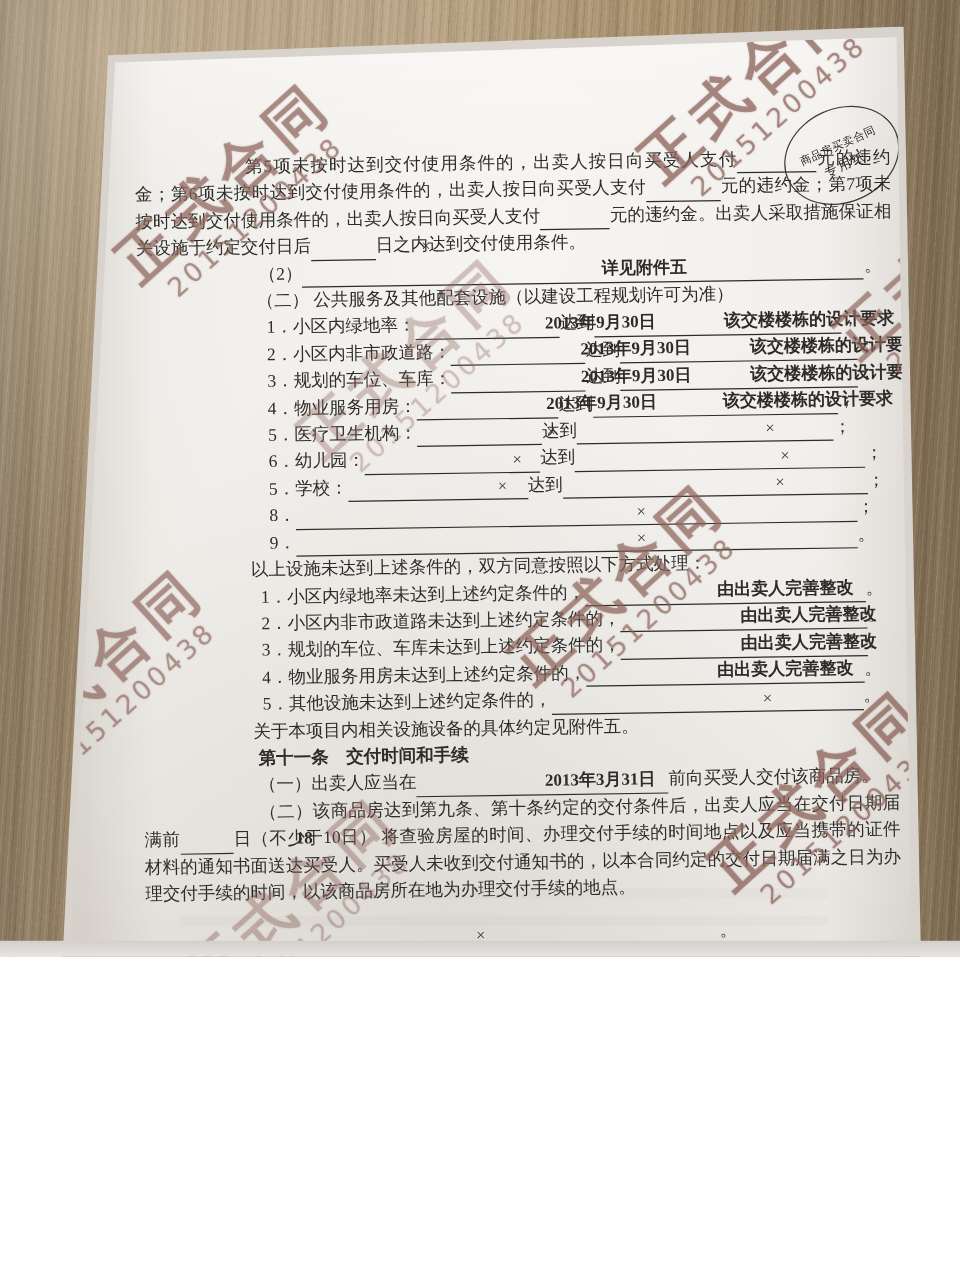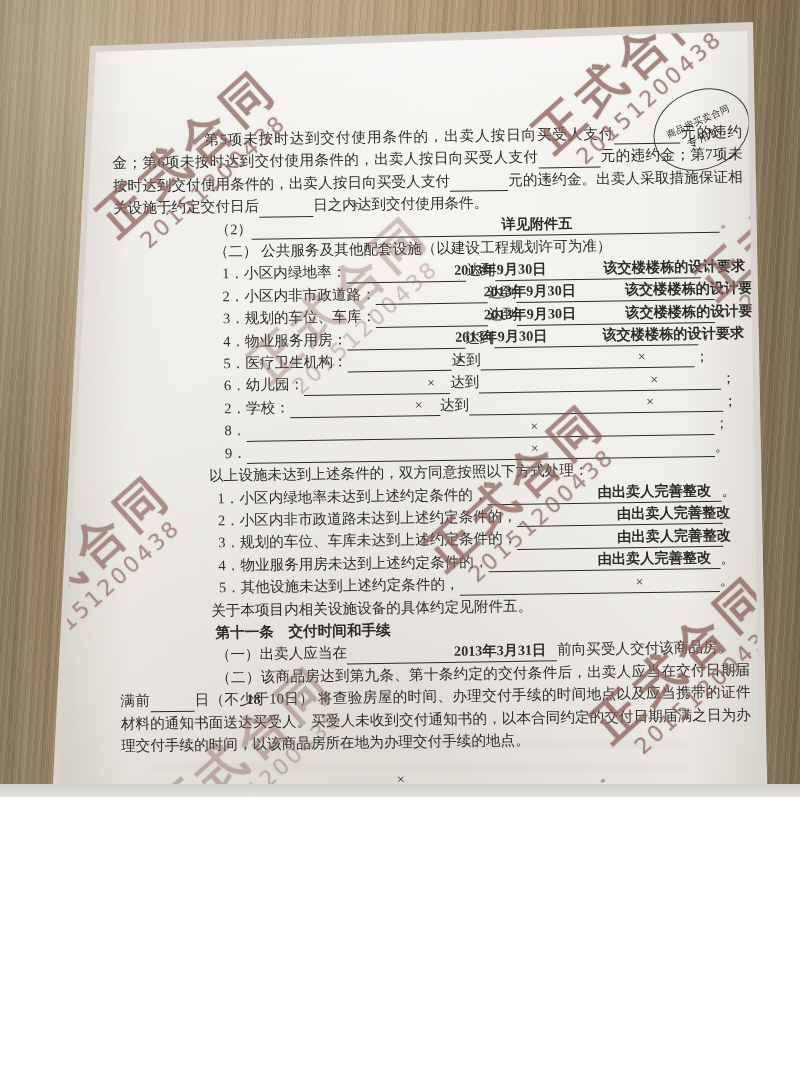--- a/index.html
+++ b/index.html
@@ -67,21 +67,21 @@
     <div class="content" id="doc">
         <p class="line" style="text-indent: 92px;"><span>第5项未按时达到交付使用条件的，出卖人按日向买受人支付</span><span class="blank" style="width: 66px;">×</span><span>元的违约金；第6项未按时达到交付使用条件的，出卖人按日向买受人支付</span><span class="blank" style="width: 62px;">×</span><span>元的违约金；第7项未按时达到交付使用条件的，出卖人按日向买受人支付</span><span class="blank" style="width: 58px;">×</span><span>元的违约金。出卖人采取措施保证相关设施于约定交付日后</span><span class="blank" style="width: 54px;">×</span><span>日之内达到交付使用条件。</span></p>
         <p class="line" style="text-indent: 102px;"><span>（2）</span><span class="blank v-bold" style="width: 468px;">详见附件五</span><span>。</span></p>
         <p class="line" style="text-indent: 100px;"><span>（二） 公共服务及其他配套设施（以建设工程规划许可为准）</span></p>
         <p class="line" style="text-indent: 108px;"><span>1．小区内绿地率：</span><span class="blank v-bold" style="width: 120px;">2013年9月30日</span><span>达到</span><span class="blank v-bold" style="width: 206px;">该交楼楼栋的设计要求</span><span>；</span></p>
         <p class="line" style="text-indent: 108px;"><span>2．小区内非市政道路：</span><span class="blank v-bold" style="width: 112px;">2013年9月30日</span><span>达到</span><span class="blank v-bold" style="width: 198px;">该交楼楼栋的设计要求</span><span>；</span></p>
         <p class="line" style="text-indent: 108px;"><span>3．规划的车位、车库：</span><span class="blank v-bold" style="width: 112px;">2013年9月30日</span><span>达到</span><span class="blank v-bold" style="width: 198px;">该交楼楼栋的设计要求</span><span>；</span></p>
         <p class="line" style="text-indent: 108px;"><span>4．物业服务用房：</span><span class="blank v-bold" style="width: 118px;">2013年9月30日</span><span>达到</span><span class="blank v-bold" style="width: 204px;">该交楼楼栋的设计要求</span><span>；</span></p>
         <p class="line" style="text-indent: 108px;"><span>5．医疗卫生机构：</span><span class="blank" style="width: 104px;">×</span><span>达到</span><span class="blank" style="width: 214px;">×</span><span>；</span></p>
         <p class="line" style="text-indent: 108px;"><span>6．幼儿园：</span><span class="blank" style="width: 146px;">×</span><span>达到</span><span class="blank" style="width: 242px;">×</span><span>；</span></p>
-        <p class="line" style="text-indent: 108px;"><span>2．学校：</span><span class="blank" style="width: 150px;">×</span><span>达到</span><span class="blank" style="width: 254px;">×</span><span>；</span></p>
+        <p class="line" style="text-indent: 108px;"><span>5．学校：</span><span class="blank" style="width: 150px;">×</span><span>达到</span><span class="blank" style="width: 254px;">×</span><span>；</span></p>
         <p class="line" style="text-indent: 108px;"><span>8．</span><span class="blank" style="width: 468px;">×</span><span>；</span></p>
         <p class="line" style="text-indent: 108px;"><span>9．</span><span class="blank" style="width: 468px;">×</span><span>。</span></p>
         <p class="line" style="text-indent: 92px;"><span>以上设施未达到上述条件的，双方同意按照以下方式处理：</span></p>
         <p class="line" style="text-indent: 100px;"><span>1．小区内绿地率未达到上述约定条件的，</span><span class="blank v-bold" style="width: 234px;">由出卖人完善整改</span><span>。</span></p>
         <p class="line" style="text-indent: 100px;"><span>2．小区内非市政道路未达到上述约定条件的，</span><span class="blank v-bold" style="width: 206px;">由出卖人完善整改</span><span>。</span></p>
         <p class="line" style="text-indent: 100px;"><span>3．规划的车位、车库未达到上述约定条件的，</span><span class="blank v-bold" style="width: 206px;">由出卖人完善整改</span><span>。</span></p>
         <p class="line" style="text-indent: 100px;"><span>4．物业服务用房未达到上述约定条件的，</span><span class="blank v-bold" style="width: 232px;">由出卖人完善整改</span><span>。</span></p>
         <p class="line" style="text-indent: 100px;"><span>5．其他设施未达到上述约定条件的，</span><span class="blank" style="width: 260px;">×</span><span>。</span></p>
         <p class="line" style="text-indent: 92px;"><span>关于本项目内相关设施设备的具体约定见附件五。</span></p>
         <p class="line bold" style="text-indent: 96px;"><span>第十一条　交付时间和手续</span></p>

